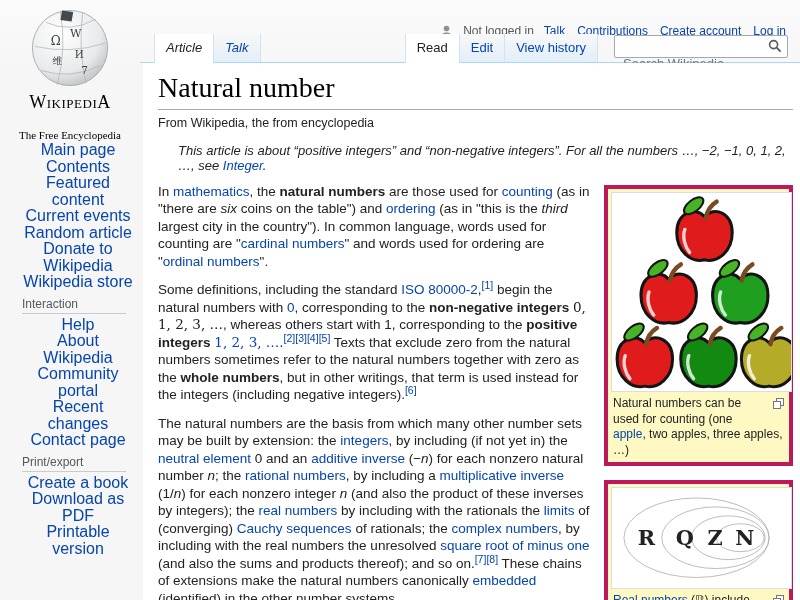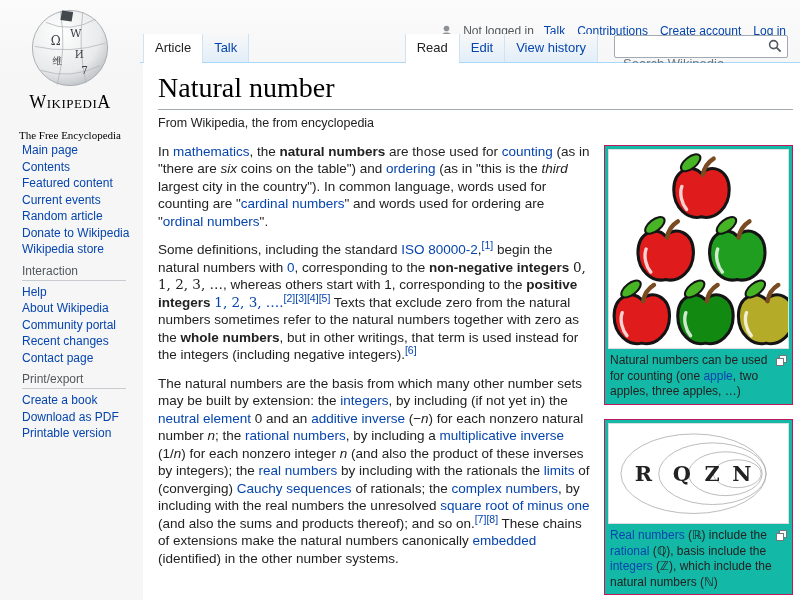--- a/index.html
+++ b/index.html
@@ -10,30 +10,30 @@
   
   #sidebar{position:absolute;left:0;top:0;width:140px;height:600px;}
   .logo-block{height:130px;padding-top:8px;text-align:center;box-sizing:border-box;cursor:pointer;}
   .wordmark{font-family:"Liberation Serif","DejaVu Serif",serif;font-variant:small-caps;
     font-size:18px;letter-spacing:.5px;color:#000;line-height:1;margin-top:1px;}
   .lg-tagline{font-family:"Liberation Serif","DejaVu Serif",serif;font-size:11px;color:#000;margin-top:18px;}
   #sidebar-portals{padding:12px 6px 0 22px;}
   .portal{margin-bottom:5px;}
   .portal-h{font-size:12px;color:#54595d;margin:6px 8px 3px 0;padding-bottom:2px;
     border-bottom:1px solid #c8ccd1;}
-  .slink{display:block;font-size:12px;line-height:16.5px;color:#0645ad;text-decoration:none;cursor:pointer;}
+  .slink{display:block;font-size:16px;line-height:16.5px;color:#0645ad;text-decoration:none;cursor:pointer;text-align:center;}
 
   
   #header{position:absolute;left:140px;top:0;width:660px;height:63px;}
   .personal-bar{position:absolute;top:24px;right:14px;display:flex;align-items:center;gap:10px;
     font-size:12px;color:#54595d;}
   .plink{color:#0645ad;text-decoration:none;cursor:pointer;}
   .tabs-row{position:absolute;left:0;bottom:0;width:660px;height:28px;
     border-bottom:1px solid #a7d7f9;display:flex;align-items:flex-end;}
-  .tabs-left{display:flex;margin-left:3px;height:28px;}
+  .tabs-left{display:flex;margin-left:14px;height:28px;font-style:italic;}
   .tabs-right{display:flex;margin-left:auto;height:28px;padding-left:33px;}
   .tab{height:28px;line-height:28px;padding:0 11px;font-size:13px;color:#0645ad;cursor:pointer;
     background:linear-gradient(to bottom,#f8f8f8,#e2eef9);border-left:1px solid #cfe3f2;box-sizing:border-box;}
   .tab:last-child{border-right:1px solid #cfe3f2;}
   .tab.active{color:#222;background:#fff;height:29px;margin-bottom:-1px;border-left:1px solid #cfe3f2;}
   .search-box{position:relative;width:172px;height:21px;margin:0 12px 3px 16px;background:#fff;
     border:1px solid #a2a9b1;border-radius:2px;align-self:center;}
   .search-input{width:100%;height:100%;border:none;outline:none;background:transparent;
     font-size:13px;padding:0 26px 0 8px;box-sizing:border-box;color:#222;
     font-family:"Liberation Sans","DejaVu Sans",sans-serif;margin-top:17px;}
@@ -47,22 +47,22 @@
     margin:0;padding:0 0 4px;border-bottom:1px solid #a2a9b1;line-height:1.2;}
   .site-sub{font-size:12.5px;margin:6px 0 13px;}
   .hatnote{font-size:13px;font-style:italic;padding-left:20px;margin-bottom:10px;}
   .apara{font-size:13.5px;line-height:17.5px;margin:0 0 11px;}
   .wlink{color:#0645ad;text-decoration:none;cursor:pointer;}
   sup.ref{font-size:10.5px;line-height:0;color:#0645ad;cursor:pointer;}
   .math{font-family:"DejaVu Serif","Liberation Serif",serif;}
   .mathlink{color:#0645ad;cursor:pointer;}
 
   
-  .thumb{float:right;clear:right;width:189px;margin:2px 0 12px 12px;background:#14b8a6;
-    border:1px solid #be185d;padding:3px;box-sizing:border-box;cursor:pointer;}
+  .thumb{float:right;clear:right;width:189px;margin:2px 0 12px 12px;background:#fef9c3;
+    border:4px solid #be185d;padding:3px;box-sizing:border-box;cursor:pointer;}
   .thumb-img{background:#fff;border:1px solid #ddd;box-sizing:border-box;width:181px;}
   .thumb-img svg{display:block;width:179px;}
   .thumb-caption{padding:4px 2px 1px;font-size:12px;line-height:15.5px;color:#222;}
   .magnify{float:right;margin:2px 0 0 6px;cursor:pointer;}
   .setlabel{font-family:"DejaVu Serif","Liberation Serif",serif;font-size:21px;font-weight:bold;fill:#222;}
 </style>
 </head>
 <body>
 
 <div id="page">
@@ -150,20 +150,21 @@
           <circle cx="5.6" cy="5.6" r="4" fill="none" stroke="#54595d" stroke-width="1.6"></circle>
           <line x1="8.7" y1="8.7" x2="12.6" y2="12.6" stroke="#54595d" stroke-width="1.8"></line>
         </svg>
       </div>
     </div>
   </div>
 
   <div id="content">
     <h1>Natural number</h1>
     <div class="site-sub">From Wikipedia, the from encyclopedia</div>
+    <div class="hatnote"><span>This article is about “positive integers” and “non-negative integers”. For all the numbers …, −2, −1, 0, 1, 2, …, see </span><a href="#" class="wlink">Integer</a><span>.</span></div>
 
     <div id="article-body">
       <div class="thumb">
         <div class="thumb-img">
           <svg id="apples-svg" viewBox="0 0 180 200">
               <g transform="translate(93,40) scale(0.68) translate(-50,-52)">
                 <path d="M50 28 C36 12 9 22 9 52 C9 79 30 97 50 92 C70 97 91 79 91 52 C91 22 64 12 50 28 Z" fill="#df1b1b" stroke="#141414" stroke-width="4.5" stroke-linejoin="round"></path>
                 <path d="M21 47 C17 58 21 73 28 81" fill="none" stroke="rgba(255,255,255,0.8)" stroke-width="5" stroke-linecap="round"></path>
                 <path d="M52 30 C54 18 60 11 68 6" fill="none" stroke="#7a4a21" stroke-width="6.5" stroke-linecap="round"></path>
                 <ellipse rx="17" ry="8.5" transform="translate(34,12) rotate(-38)" fill="#46b425" stroke="#141414" stroke-width="3"></ellipse>

